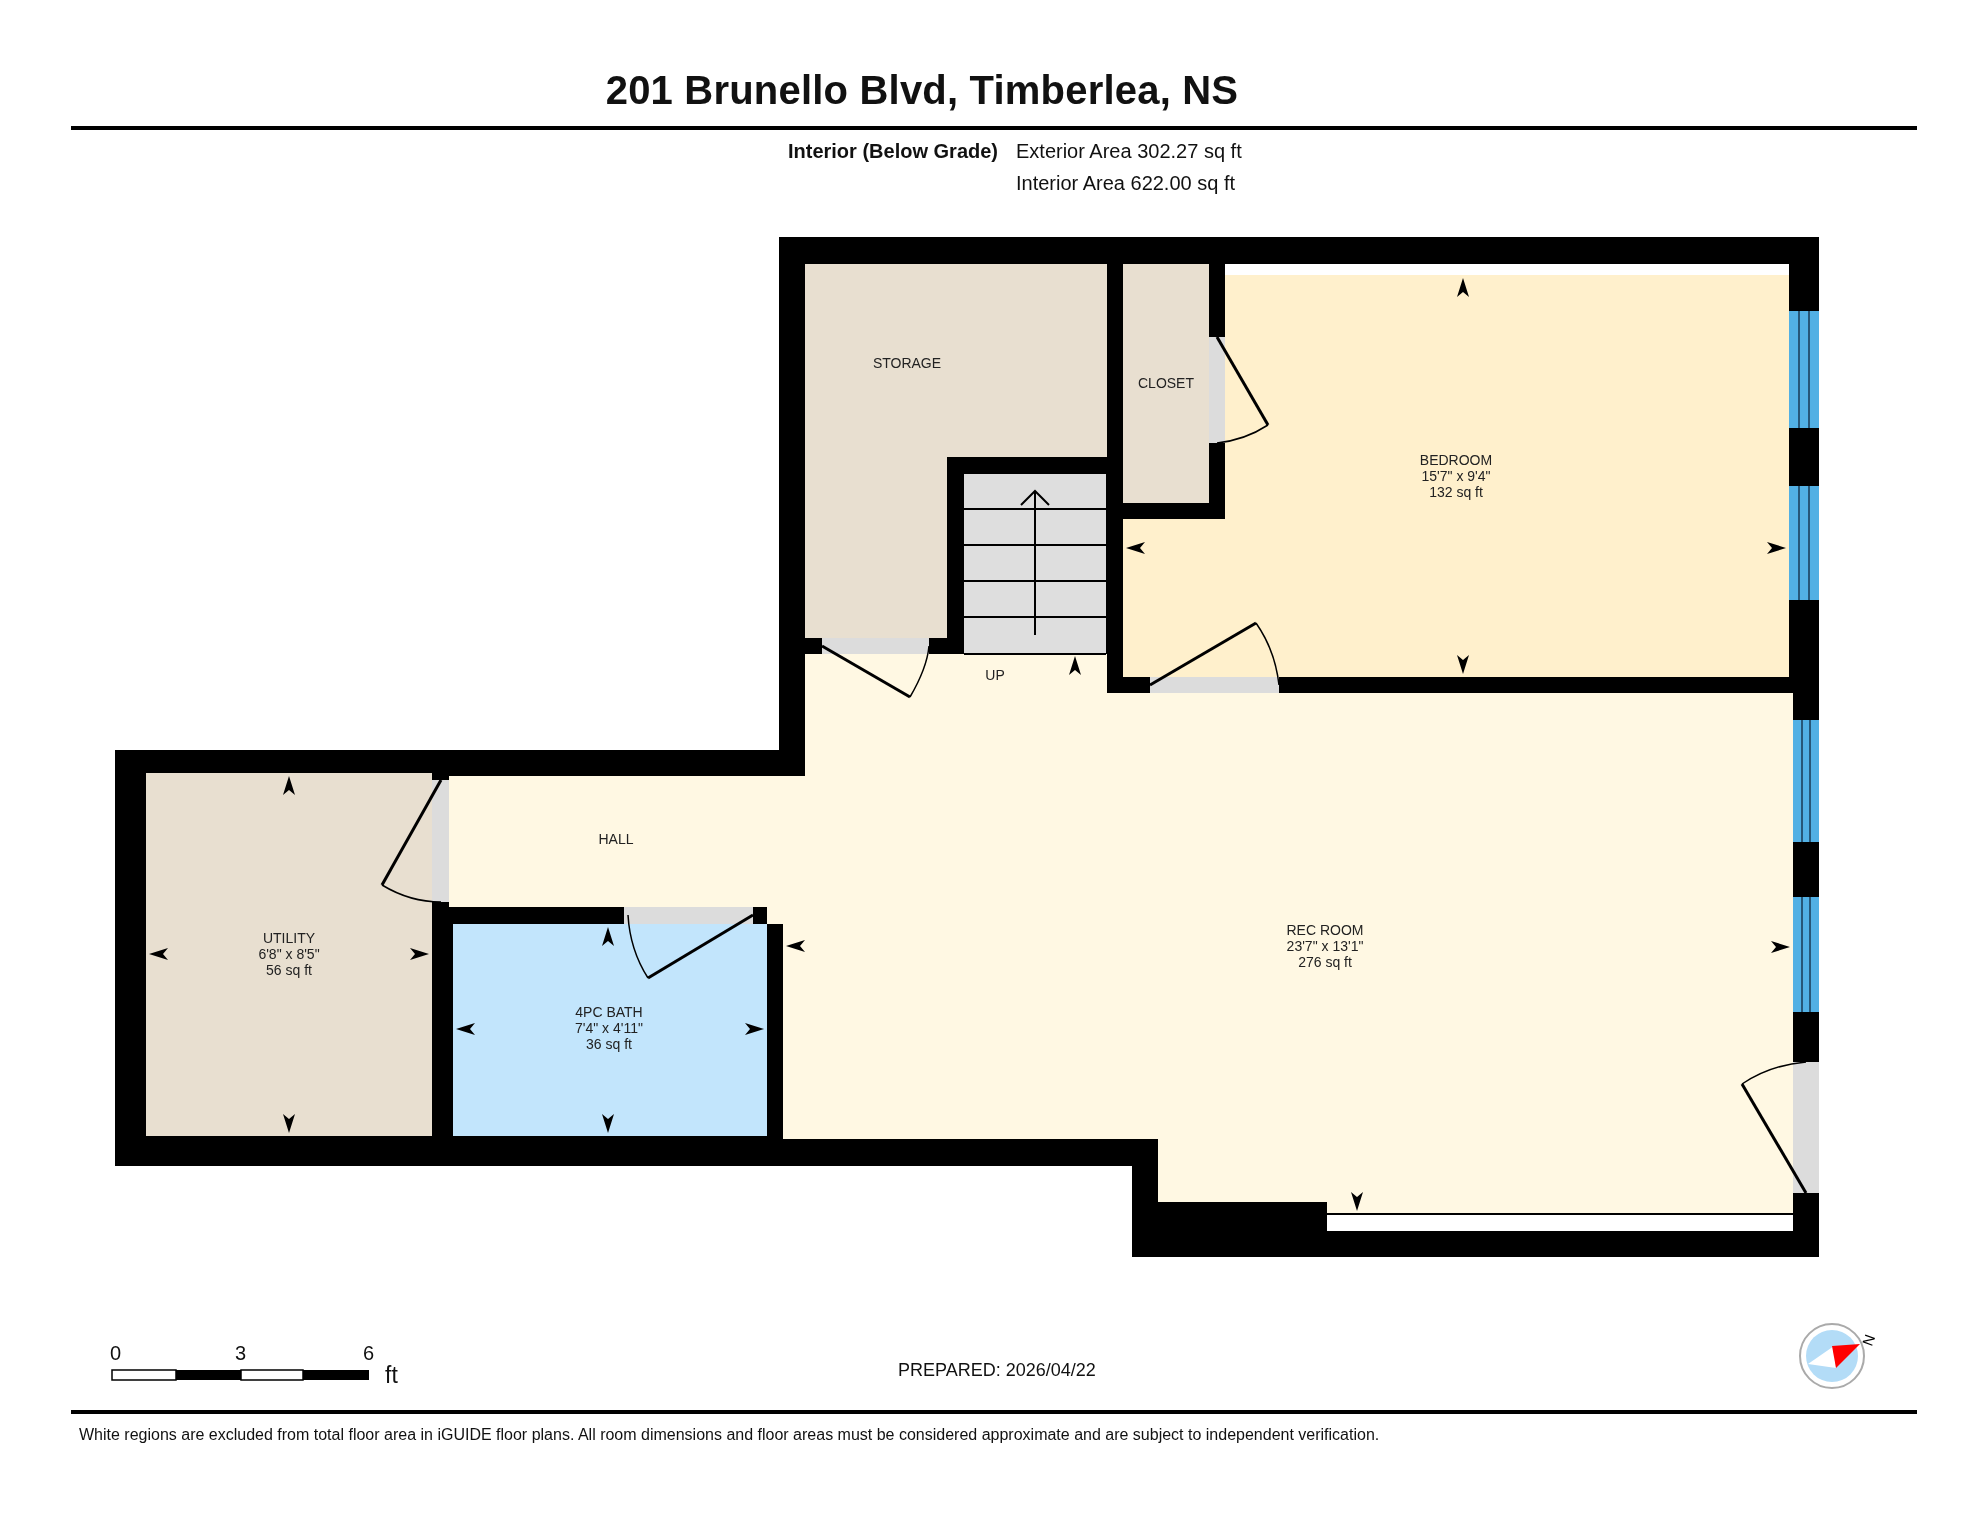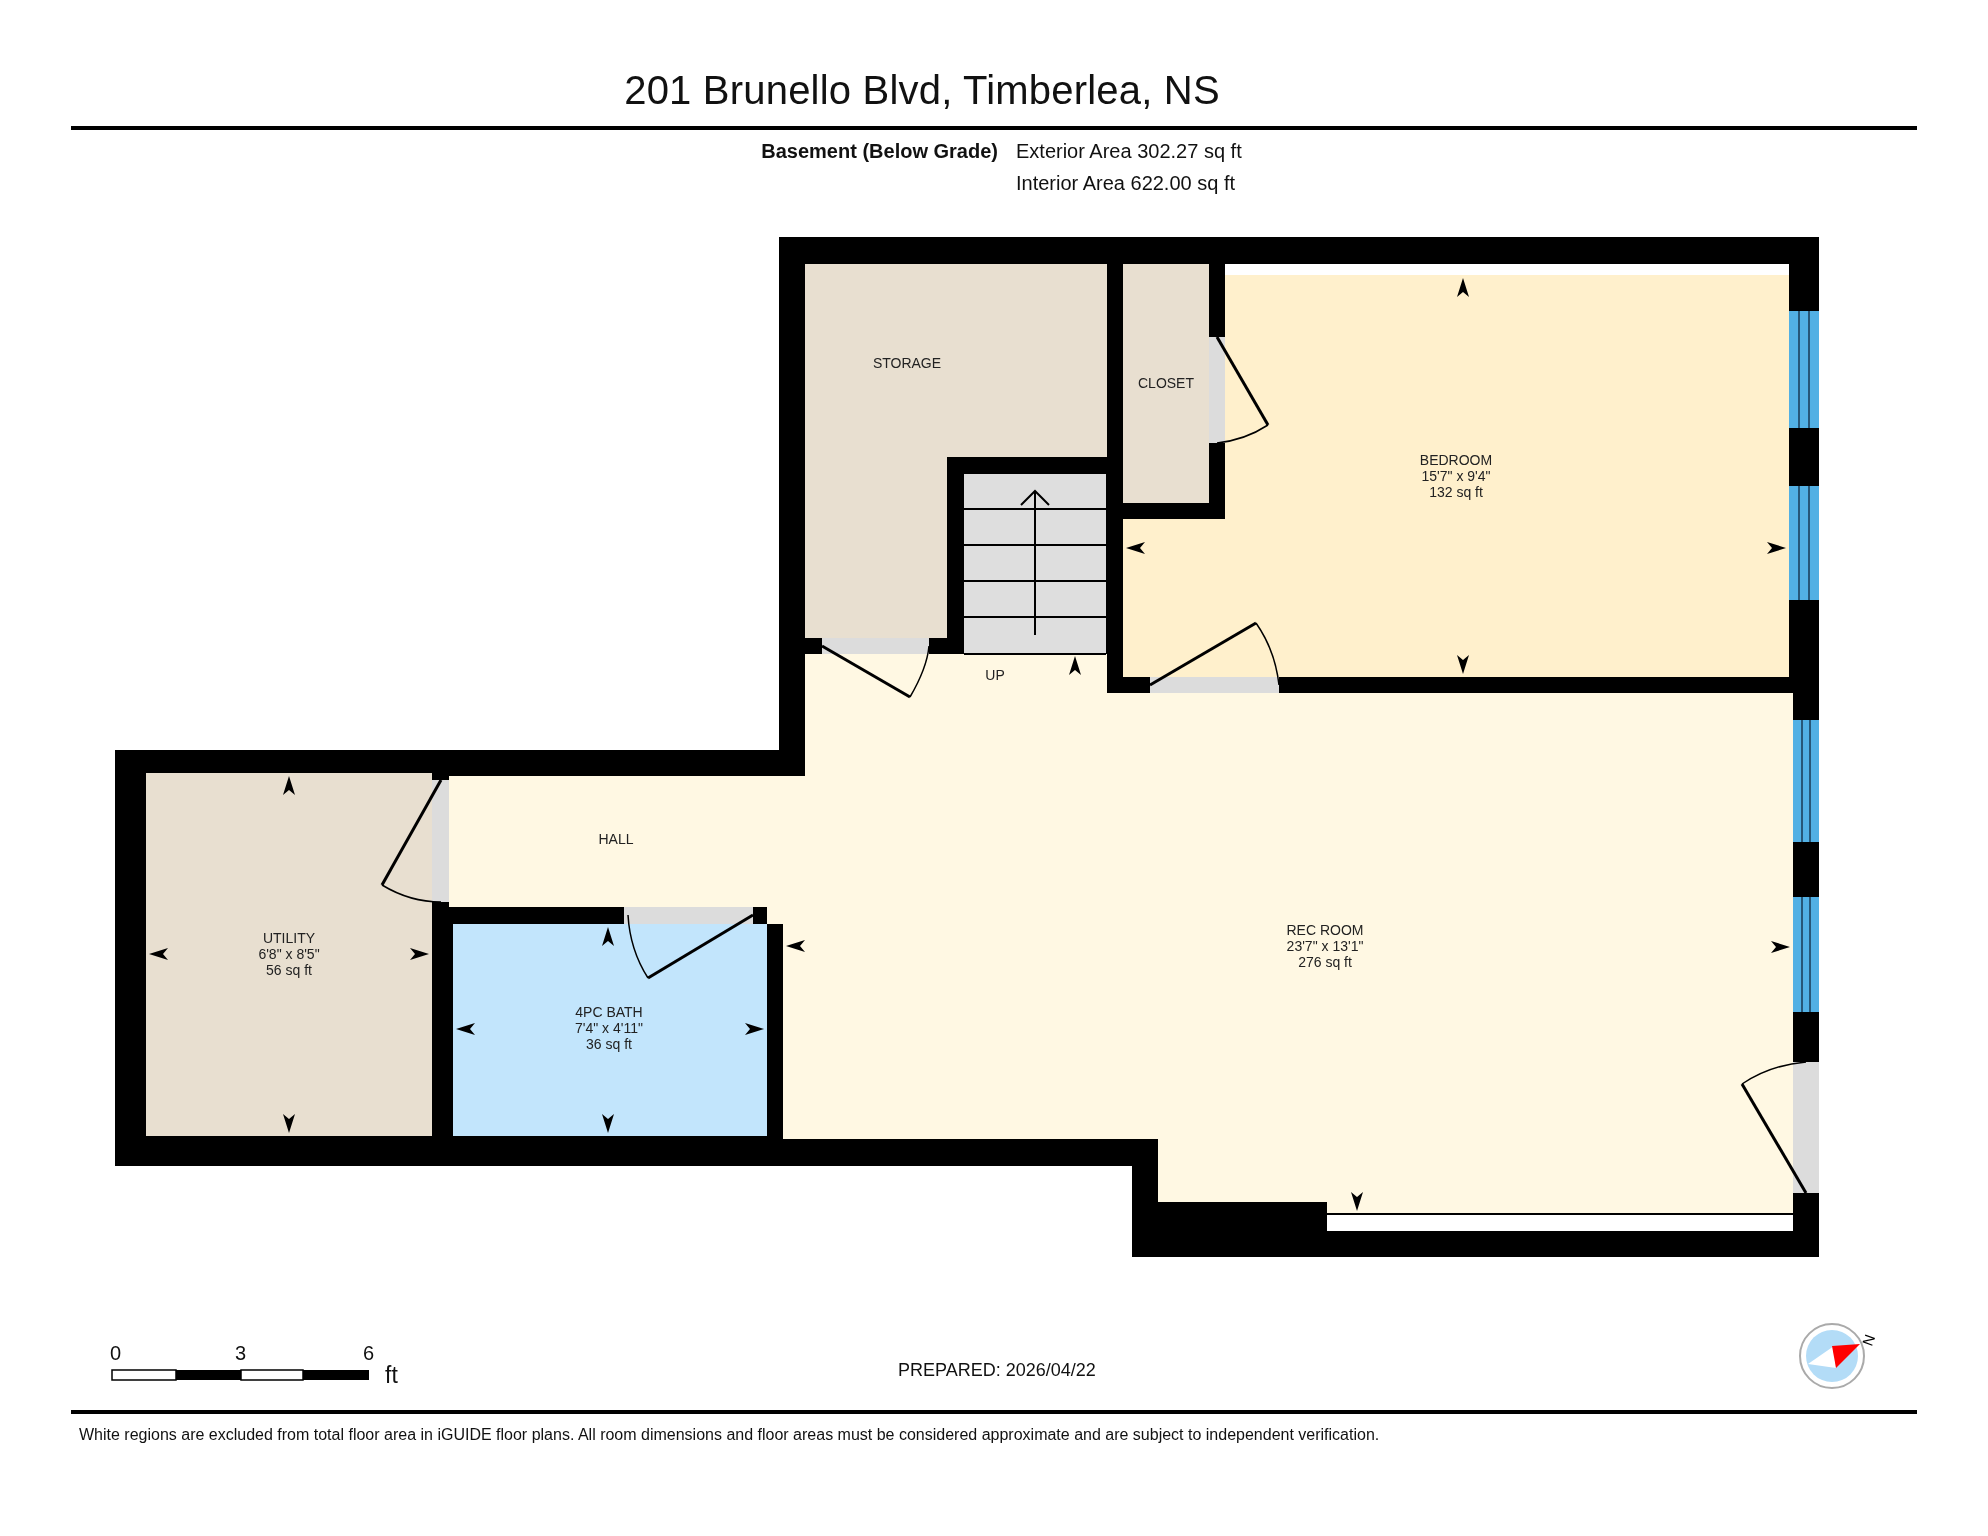--- a/index.html
+++ b/index.html
@@ -1,39 +1,39 @@
 <!DOCTYPE html>
 <html><head>
 <meta charset="utf-8">
 <style>
   html, body { margin:0; padding:0; background:#ffffff; }
   body { width:1988px; height:1536px; position:relative; overflow:hidden;
          font-family:"Liberation Sans", sans-serif; color:#111; }
   .title { position:absolute; left:0; width:1844px; top:68px; text-align:center;
-           font-size:40px; font-weight:normal; letter-spacing:0.2px; }
+           font-size:40px; font-weight:bold; letter-spacing:0.2px; }
   .rule { position:absolute; left:71px; width:1846px; height:4px; background:#000; }
   .rule.top { top:126px; }
   .rule.bottom { top:1410px; height:4px; }
   .floor-label { position:absolute; left:750px; top:140px; font-size:20px; font-weight:bold; width:248px; text-align:right; }
   .area-line { position:absolute; left:1016px; font-size:20px; }
   .plan { position:absolute; left:0; top:0; width:1988px; height:1536px; }
   .room-label { font-family:"Liberation Sans", sans-serif; font-size:14px; fill:#222; text-anchor:middle; }
   .scale-num { position:absolute; font-size:20px; top:1342px; }
   .scale-ft { position:absolute; font-size:23px; left:385px; top:1362px; }
   .prepared { position:absolute; left:0; width:1988px; text-align:center; top:1360px; font-size:18px; margin-left:0; }
   .prepared span { position:relative; left:0; }
   .disclaimer { position:absolute; left:79px; top:1426px; font-size:16px; }
   .compass { position:absolute; left:1798px; top:1316px; }
 </style>
 </head>
 <body>
 
 <div class="title">201 Brunello Blvd, Timberlea, NS</div>
 <div class="rule top"></div>
-<div class="floor-label">Basement (Below Grade)</div>
+<div class="floor-label">Interior (Below Grade)</div>
 <div class="area-line" style="top:140px;">Exterior Area 302.27 sq ft</div>
 <div class="area-line" style="top:172px;">Interior Area 622.00 sq ft</div>
 
 <svg class="plan" width="1988" height="1536" viewBox="0 0 1988 1536" xmlns="http://www.w3.org/2000/svg">
 
   <g fill="#000">
 
     <rect x="779" y="237" width="1040" height="520"></rect>
     <rect x="779" y="237" width="1040" height="20"></rect>
 

